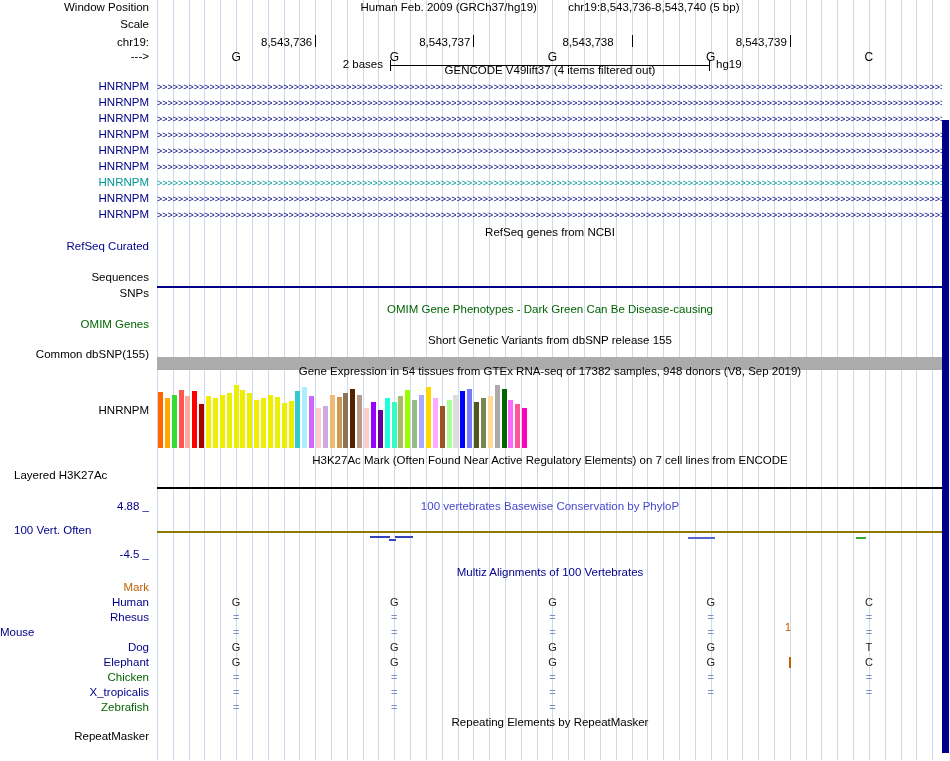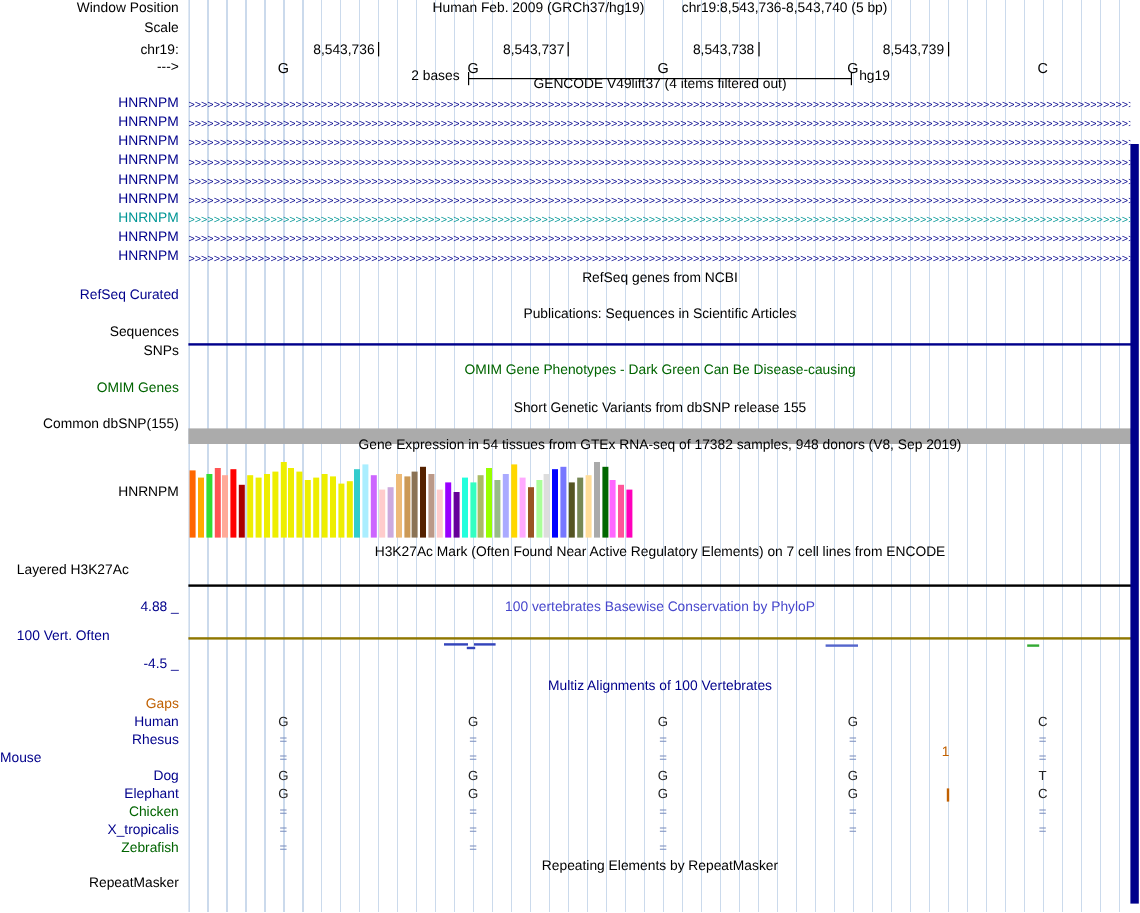--- a/index.html
+++ b/index.html
@@ -33,21 +33,20 @@
 
   <div class="label" style="top:36px">chr19:</div>
   <div class="label" style="top:50px">---&gt;</div>
 
   <div class="ctr" style="top:64px">GENCODE V49lift37 (4 items filtered out)</div>
 
   <div class="ctr" style="top:226px">RefSeq genes from NCBI</div>
   <div class="label" style="top: 240px; color: rgb(0, 0, 139);">RefSeq Curated</div>
   <div class="abs" style="left: 157px; top: 246px; width: 786px; height: 2px; background: rgb(0, 0, 139);"></div>
 
-  <div class="ctr" style="top:256px">Publications: Sequences in Scientific Articles</div>
   <div class="label" style="top:271px">Sequences</div>
   <div class="label" style="top:287px">SNPs</div>
 
   <div class="ctr" style="top: 303px; color: rgb(0, 100, 0);">OMIM Gene Phenotypes - Dark Green Can Be Disease-causing</div>
   <div class="label" style="top: 318px; color: rgb(0, 100, 0);">OMIM Genes</div>
   <div class="abs" style="left: 157px; top: 317px; width: 791px; height: 13px; background: rgb(171, 171, 171);"></div>
 
   <div class="ctr" style="top:334px">Short Genetic Variants from dbSNP release 155</div>
   <div class="label" style="top:348px">Common dbSNP(155)</div>
 
@@ -58,32 +57,32 @@
   <div class="ctr" style="top:454px">H3K27Ac Mark (Often Found Near Active Regulatory Elements) on 7 cell lines from ENCODE</div>
   <div class="label-l" style="top:469px">Layered H3K27Ac</div>
   <div class="abs" style="left: 157px; top: 491px; width: 791px; height: 2px; background: rgb(143, 119, 0);"></div>
 
   <div class="label" style="top: 500px; color: rgb(0, 0, 139);">4.88 _</div>
   <div class="ctr" style="top: 500px; color: rgb(71, 71, 204);">100 vertebrates Basewise Conservation by PhyloP</div>
   <div class="label-l" style="top: 524px; color: rgb(0, 0, 139);">100 Vert. Often</div>
   <div class="label" style="top: 548px; color: rgb(0, 0, 139);">-4.5 _</div>
 
   <div class="ctr" style="top: 566px; color: rgb(0, 0, 139);">Multiz Alignments of 100 Vertebrates</div>
-  <div class="label" style="top: 581px; color: rgb(192, 96, 0);">Gaps</div>
+  <div class="label" style="top: 581px; color: rgb(192, 96, 0);">Mark</div>
   <div class="abs" style="left: 780px; top: 581px; width: 16px; text-align: center; color: rgb(192, 96, 0);">1</div>
 
   <div class="ctr" style="top:716px">Repeating Elements by RepeatMasker</div>
   <div class="label" style="top:730px">RepeatMasker</div>
 
   <div class="abs" style="left: 942px; top: 80px; width: 7px; height: 633px; background: rgb(0, 0, 139);"></div>
 <div style="position: absolute; left: 231.2px; top: 36px; width: 81px; text-align: right;">8,543,736</div>
     <div style="position: absolute; left: 315px; top: 35px; width: 1px; height: 12px; background: rgb(0, 0, 0);"></div>
     <div style="position: absolute; left: 389.4px; top: 36px; width: 81px; text-align: right;">8,543,737</div>
     <div style="position: absolute; left: 473px; top: 35px; width: 1px; height: 12px; background: rgb(0, 0, 0);"></div>
-    <div style="position: absolute; left: 547.6px; top: 36px; width: 81px; text-align: right;">8,543,738</div>
+    <div style="position: absolute; left: 547.6px; top: 36px; width: 81px; text-align: center;">8,543,738</div>
     <div style="position: absolute; left: 632px; top: 35px; width: 1px; height: 12px; background: rgb(0, 0, 0);"></div>
     <div style="position: absolute; left: 705.8px; top: 36px; width: 81px; text-align: right;">8,543,739</div>
     <div style="position: absolute; left: 790px; top: 35px; width: 1px; height: 12px; background: rgb(0, 0, 0);"></div>
     <div style="position: absolute; left: 227.1px; top: 50px; width: 18px; text-align: center; font-size: 12px;">G</div>
     <div style="position: absolute; left: 385.3px; top: 50px; width: 18px; text-align: center; font-size: 12px;">G</div>
     <div style="position: absolute; left: 543.5px; top: 50px; width: 18px; text-align: center; font-size: 12px;">G</div>
     <div style="position: absolute; left: 701.7px; top: 50px; width: 18px; text-align: center; font-size: 12px;">G</div>
     <div style="position: absolute; left: 859.9px; top: 50px; width: 18px; text-align: center; font-size: 12px;">C</div>
     <div style="position: absolute; left: 0px; top: 80px; width: 149px; text-align: right; color: rgb(0, 0, 139); white-space: nowrap;">HNRNPM</div>
     <div style="position: absolute; left: 157px; top: 81px; width: 785px; height: 12px; line-height: 12px; overflow: hidden; white-space: nowrap; color: rgb(0, 0, 139); font-size: 9px;">&gt;&gt;&gt;&gt;&gt;&gt;&gt;&gt;&gt;&gt;&gt;&gt;&gt;&gt;&gt;&gt;&gt;&gt;&gt;&gt;&gt;&gt;&gt;&gt;&gt;&gt;&gt;&gt;&gt;&gt;&gt;&gt;&gt;&gt;&gt;&gt;&gt;&gt;&gt;&gt;&gt;&gt;&gt;&gt;&gt;&gt;&gt;&gt;&gt;&gt;&gt;&gt;&gt;&gt;&gt;&gt;&gt;&gt;&gt;&gt;&gt;&gt;&gt;&gt;&gt;&gt;&gt;&gt;&gt;&gt;&gt;&gt;&gt;&gt;&gt;&gt;&gt;&gt;&gt;&gt;&gt;&gt;&gt;&gt;&gt;&gt;&gt;&gt;&gt;&gt;&gt;&gt;&gt;&gt;&gt;&gt;&gt;&gt;&gt;&gt;&gt;&gt;&gt;&gt;&gt;&gt;&gt;&gt;&gt;&gt;&gt;&gt;&gt;&gt;&gt;&gt;&gt;&gt;&gt;&gt;&gt;&gt;&gt;&gt;&gt;&gt;&gt;&gt;&gt;&gt;&gt;&gt;&gt;&gt;&gt;&gt;&gt;&gt;&gt;&gt;&gt;&gt;&gt;&gt;&gt;&gt;&gt;&gt;&gt;&gt;&gt;&gt;&gt;&gt;&gt;&gt;&gt;&gt;&gt;&gt;&gt;&gt;&gt;&gt;&gt;&gt;&gt;&gt;&gt;&gt;&gt;&gt;&gt;&gt;&gt;&gt;&gt;&gt;&gt;&gt;</div>

